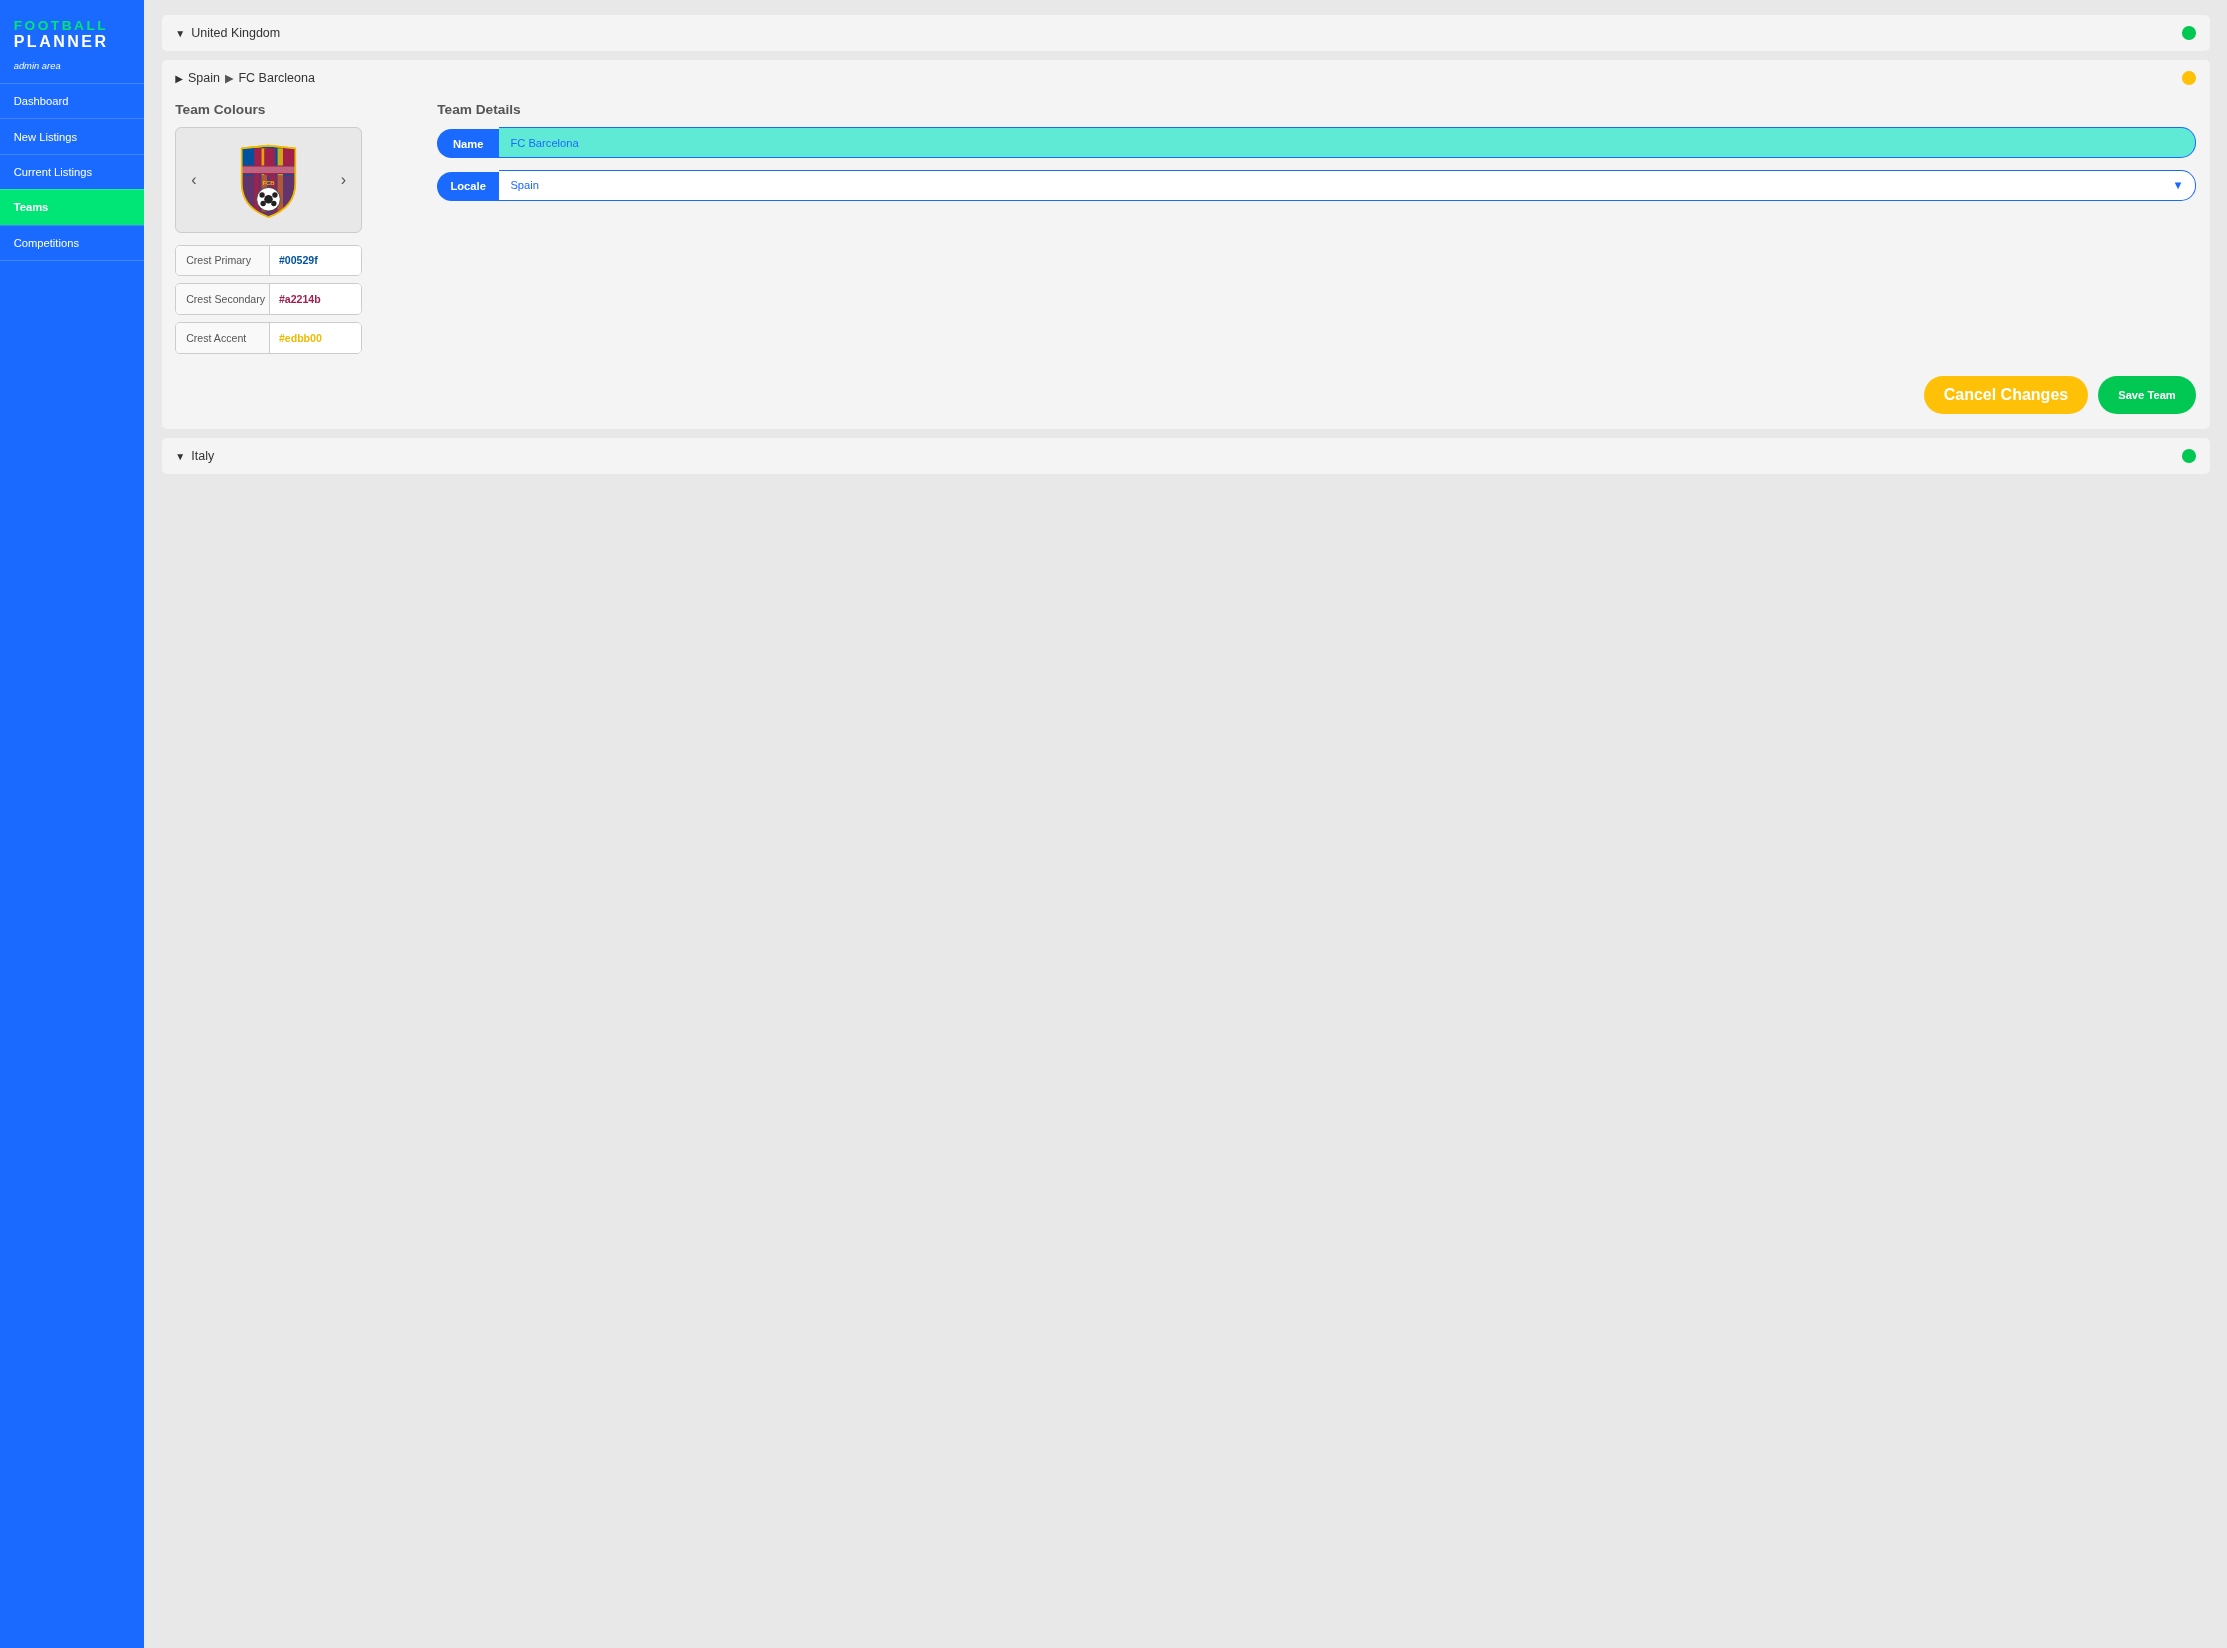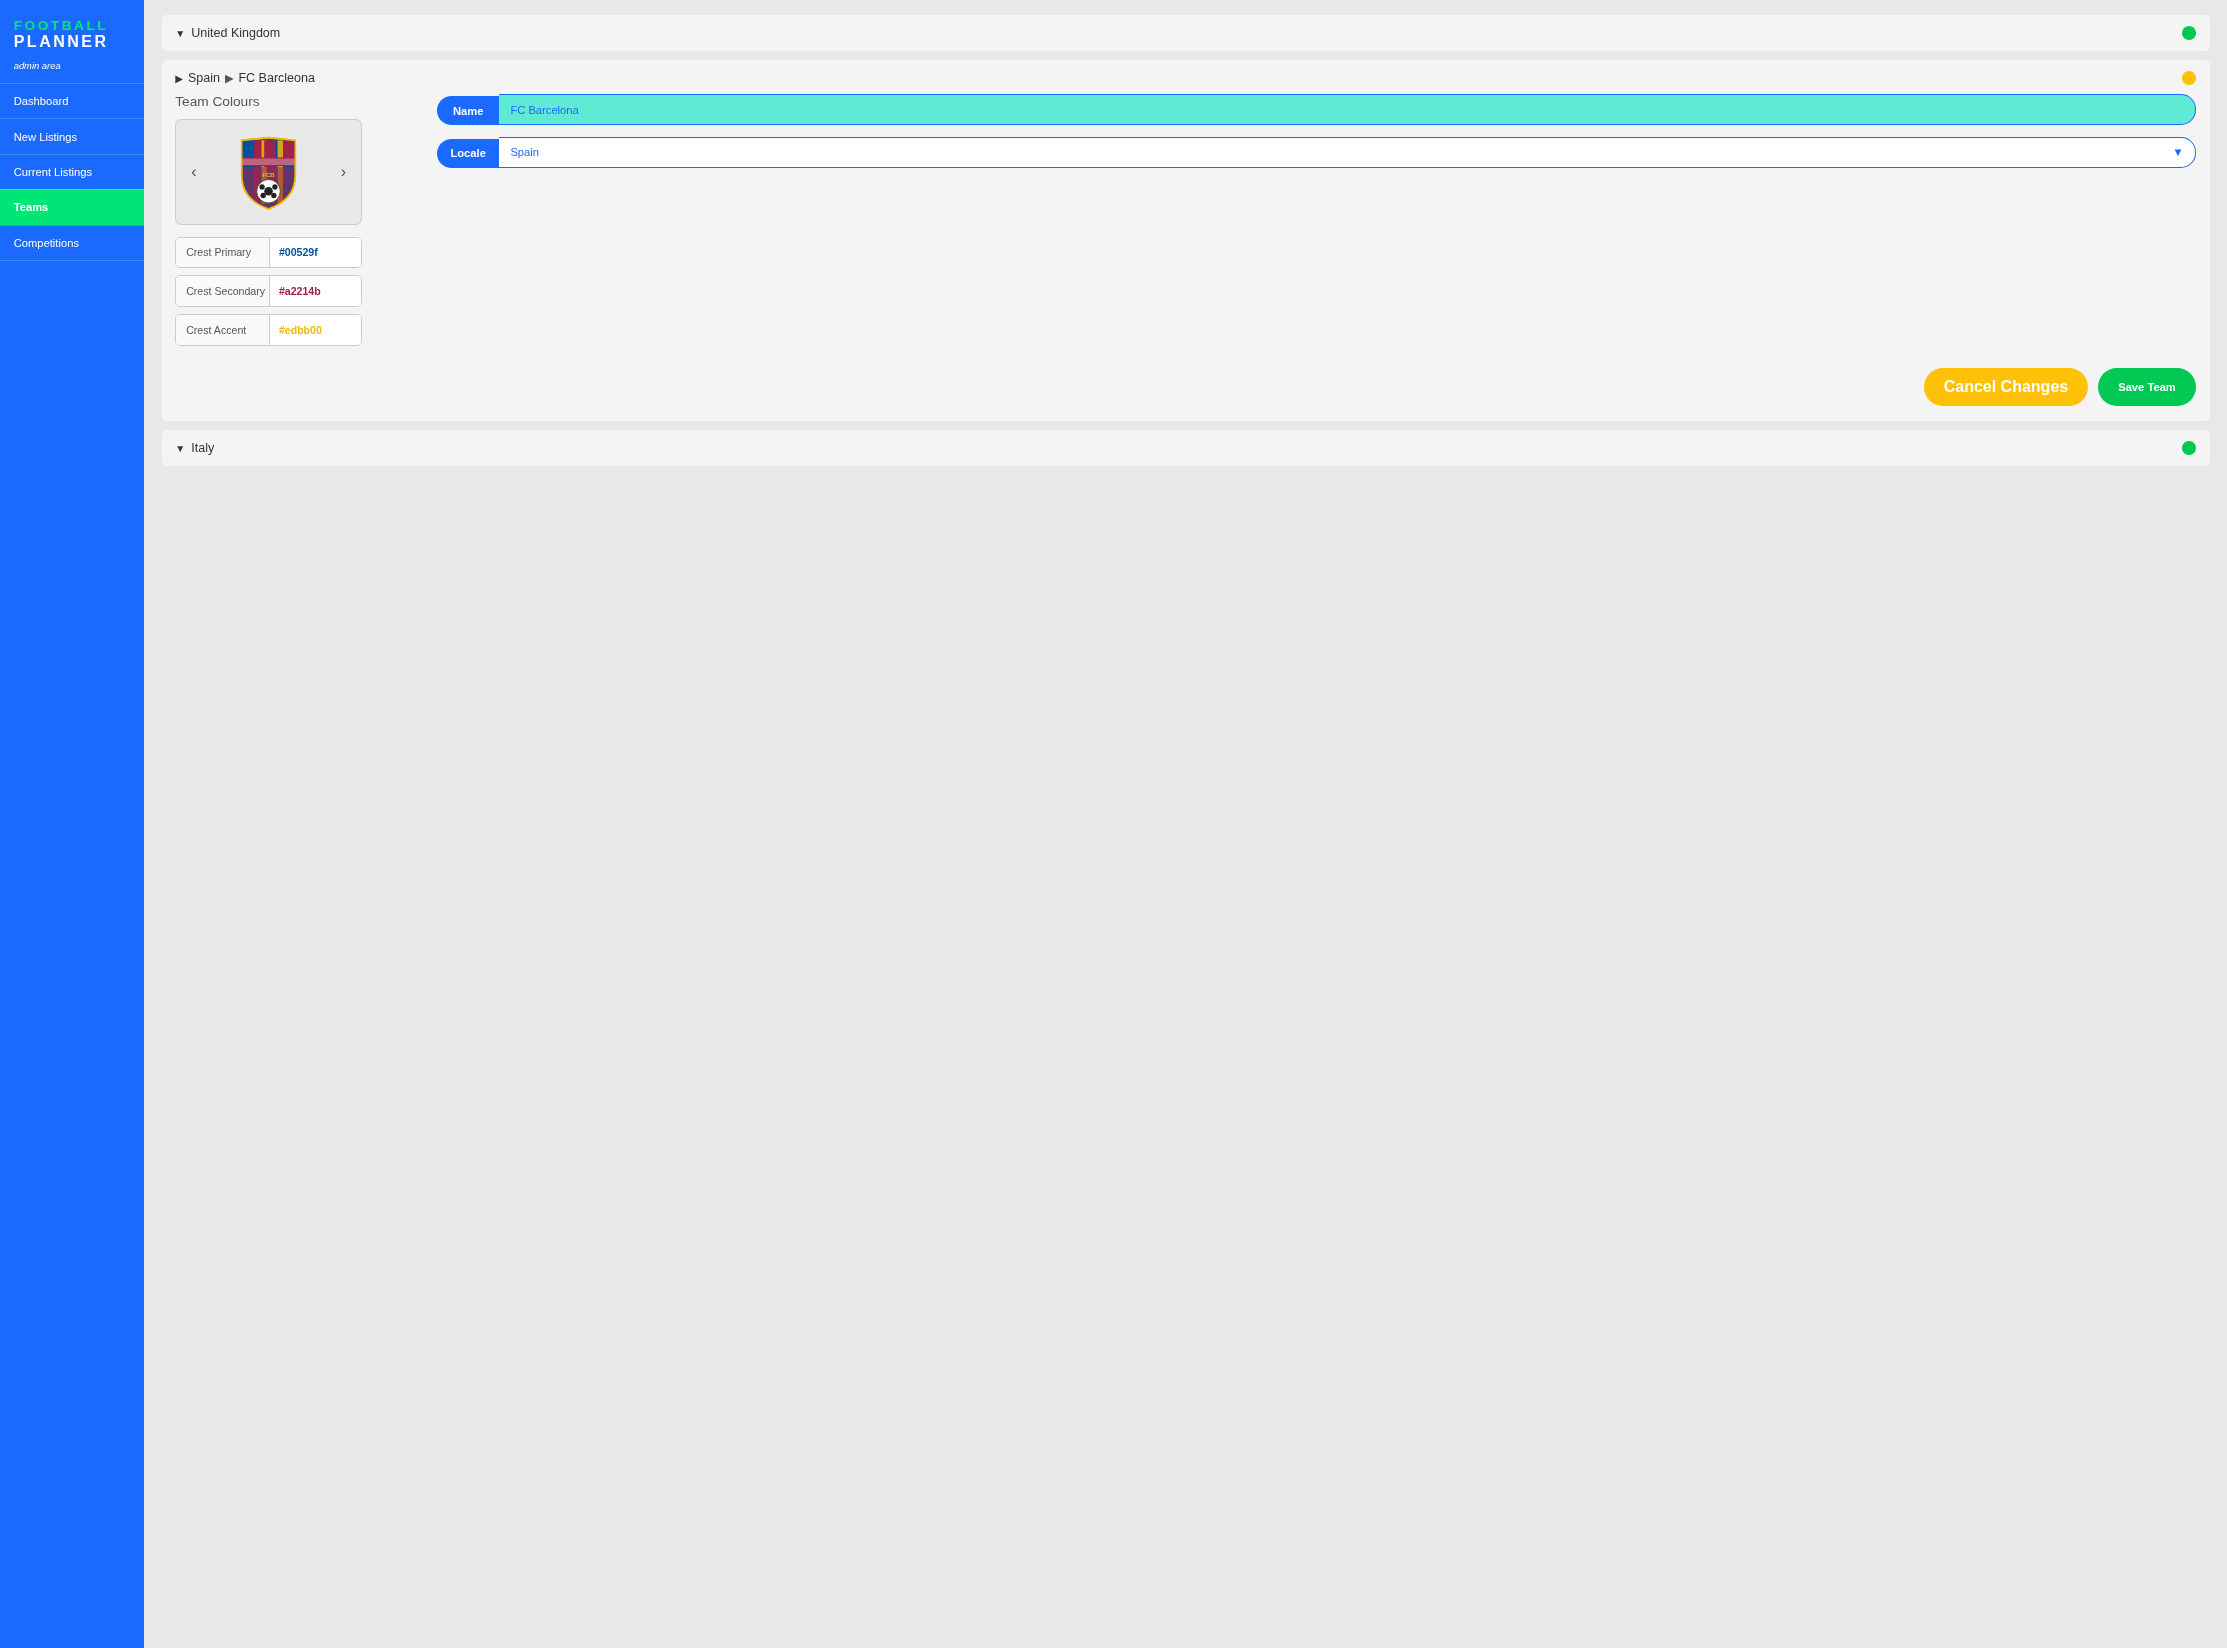--- a/index.html
+++ b/index.html
@@ -130,21 +130,22 @@
       flex: 0 0 237px;
     }
     .team-right {
       flex: 1;
     }
 
     .section-label {
       font-size: 13.7px;
       color: #555;
       margin-bottom: 10px;
-      font-weight: 400;
+      font-weight: 700;
+      margin-top: 8px;
     }
 
     
     .crest-carousel {
       background: #e8e8e8;
       border-radius: 6.2px;
       border: 0.6px solid #ccc;
       display: flex;
       align-items: center;
       justify-content: space-between;
@@ -388,20 +389,21 @@
 
         </div>
         <div class="color-row">
           <span class="color-label">Crest Accent</span>
           <input class="color-hex" type="text" style="color: rgb(237, 187, 0);" value="#edbb00">
 
         </div>
       </div>
 
       <div class="team-right">
+        <div class="section-label">Team Details</div>
 
         <div class="detail-row">
           <span class="detail-label">Name</span>
           <input class="detail-input" type="text" value="FC Barcelona" style="">
         </div>
 
         <div class="detail-row">
           <span class="detail-label">Locale</span>
           <div class="detail-select-wrap">
             <select class="detail-select">

